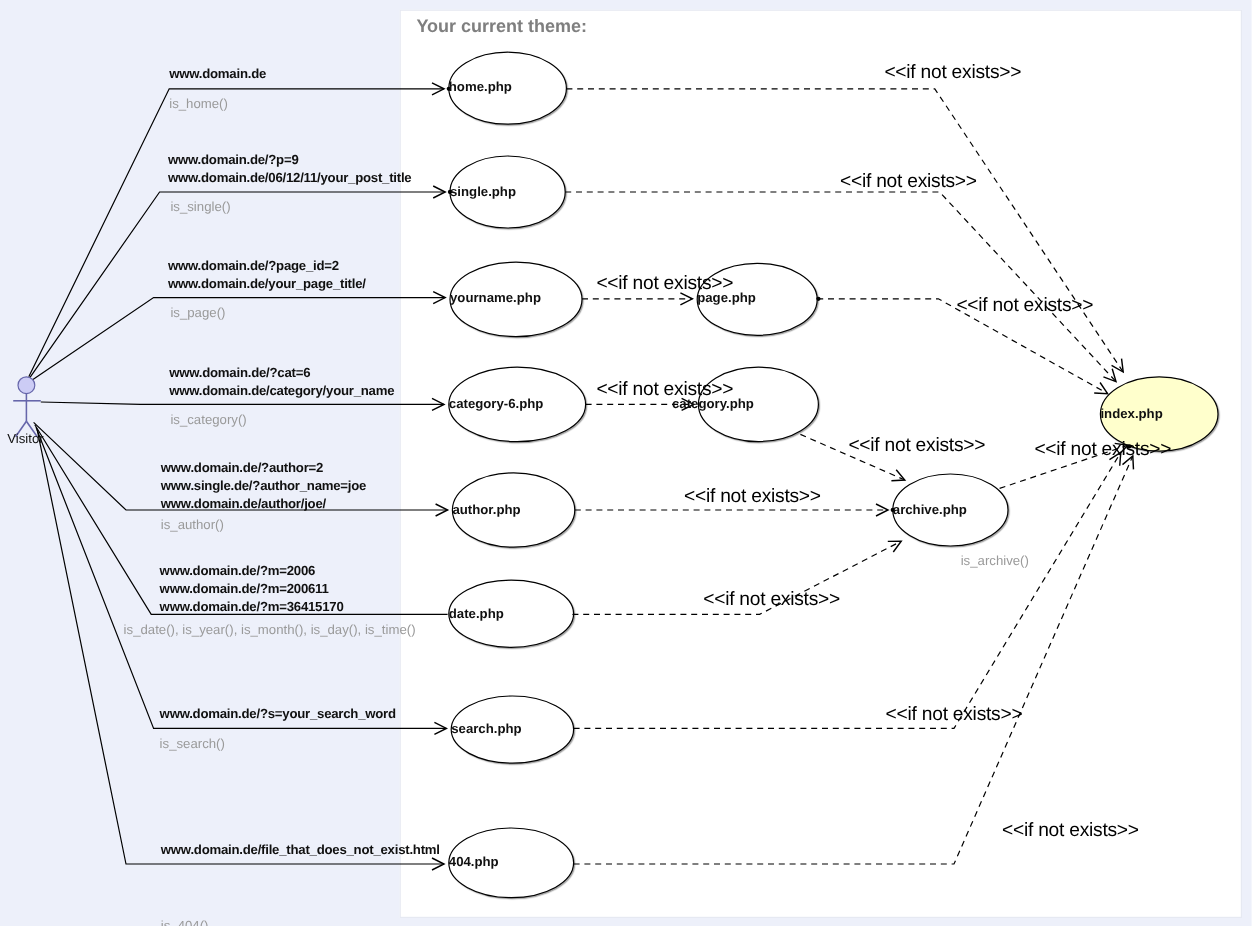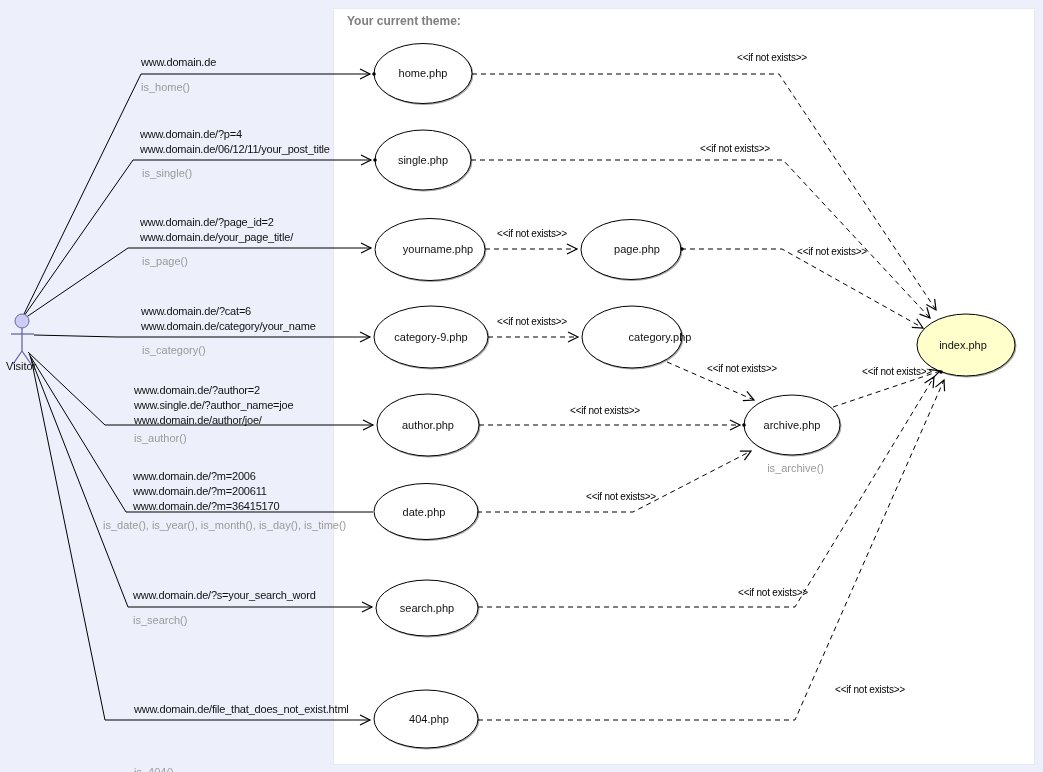--- a/index.html
+++ b/index.html
@@ -7,26 +7,26 @@
     width:1043px;height:772px;position:relative;overflow:hidden;
     background:#edf0fa;
     font-family:"Liberation Sans", sans-serif;
   }
   .panel{
     position:absolute;left:333px;top:8px;width:702px;height:757px;
     background:#ffffff;border:1px solid #e6e9f2;box-sizing:border-box;
   }
   svg.canvas{position:absolute;left:0;top:0;width:1043px;height:772px}
   .lbl{position:absolute;font-size:11px;color:#101010;white-space:nowrap}
-  .title{font-weight:bold;font-size:12px;color:#7f7f7f}
-  .url{font-weight:normal;letter-spacing:-0.2px}
+  .title{font-weight:bold;font-size:15px;color:#7f7f7f}
+  .url{font-weight:bold;letter-spacing:-0.2px}
   .url div{line-height:15px;height:15px}
   .fn{color:#9a9a9a}
-  .node-label{font-weight:normal;text-align:center}
-  .edge-label{font-size:10px;letter-spacing:-0.2px;color:#000}
+  .node-label{font-weight:bold;}
+  .edge-label{font-size:16px;letter-spacing:-0.2px;color:#000}
   .node{filter:drop-shadow(1px 1.5px 0 rgba(0,0,0,0.35))}
 </style>
 </head>
 <body>
 
 <div class="panel"></div>
 
 <svg class="canvas" viewBox="0 0 1043 772" xmlns="http://www.w3.org/2000/svg">
   <defs>
     <marker id="arr" markerUnits="userSpaceOnUse" markerWidth="14" markerHeight="14" viewBox="0 0 14 14" refX="12" refY="7" orient="auto">
@@ -94,21 +94,21 @@
 </svg>
 
 <div class="lbl title" style="left:347px;top:14px">Your current theme:</div>
 
 <div class="lbl" style="left:6px;top:360px">Visitor</div>
 
 <div class="lbl url" style="left:141px;top:55px">
   <div>www.domain.de</div>
 </div>
 <div class="lbl url" style="left:140px;top:127px">
-  <div>www.domain.de/?p=4</div>
+  <div>www.domain.de/?p=9</div>
   <div>www.domain.de/06/12/11/your_post_title</div>
 </div>
 <div class="lbl url" style="left:140px;top:215px">
   <div>www.domain.de/?page_id=2</div>
   <div>www.domain.de/your_page_title/</div>
 </div>
 <div class="lbl url" style="left:141px;top:304px">
   <div>www.domain.de/?cat=6</div>
   <div>www.domain.de/category/your_name</div>
 </div>
@@ -130,28 +130,28 @@
 </div>
 
 <div class="lbl fn" style="left:141px;top:81px">is_home()</div>
 <div class="lbl fn" style="left:142px;top:167px">is_single()</div>
 <div class="lbl fn" style="left:142px;top:255px">is_page()</div>
 <div class="lbl fn" style="left:142px;top:344px">is_category()</div>
 <div class="lbl fn" style="left:134px;top:432px">is_author()</div>
 <div class="lbl fn" style="left:103px;top:519px">is_date(), is_year(), is_month(), is_day(), is_time()</div>
 <div class="lbl fn" style="left:133px;top:614px">is_search()</div>
 <div class="lbl fn" style="left:134px;top:766px">is_404()</div>
-<div class="lbl fn" style="left:728px;top:462px;width:96px;text-align:right">is_archive()</div>
+<div class="lbl fn" style="left:781px;top:462px;width:96px;text-align:center">is_archive()</div>
 
 <div class="lbl node-label" style="left:374px;top:67px;width:98px">home.php</div>
 <div class="lbl node-label" style="left:375px;top:154px;width:96px">single.php</div>
 <div class="lbl node-label" style="left:375px;top:243px;width:126px">yourname.php</div>
 <div class="lbl node-label" style="left:581px;top:243px;width:112px">page.php</div>
-<div class="lbl node-label" style="left:374px;top:331px;width:114px">category-9.php</div>
-<div class="lbl node-label" style="left:610px;top:331px;width:100px">category.php</div>
+<div class="lbl node-label" style="left:374px;top:331px;width:114px">category-6.php</div>
+<div class="lbl node-label" style="left:560px;top:331px;width:100px">category.php</div>
 <div class="lbl node-label" style="left:377px;top:419px;width:102px">author.php</div>
 <div class="lbl node-label" style="left:744px;top:419px;width:96px">archive.php</div>
 <div class="lbl node-label" style="left:374px;top:506px;width:100px">date.php</div>
 <div class="lbl node-label" style="left:376px;top:602px;width:102px">search.php</div>
 <div class="lbl node-label" style="left:374px;top:713px;width:110px">404.php</div>
 <div class="lbl node-label" style="left:917px;top:339px;width:92px">index.php</div>
 
 <div class="lbl edge-label" style="left:737px;top:52px">&lt;&lt;if not exists&gt;&gt;</div>
 <div class="lbl edge-label" style="left:700px;top:143px">&lt;&lt;if not exists&gt;&gt;</div>
 <div class="lbl edge-label" style="left:497px;top:228px">&lt;&lt;if not exists&gt;&gt;</div>

